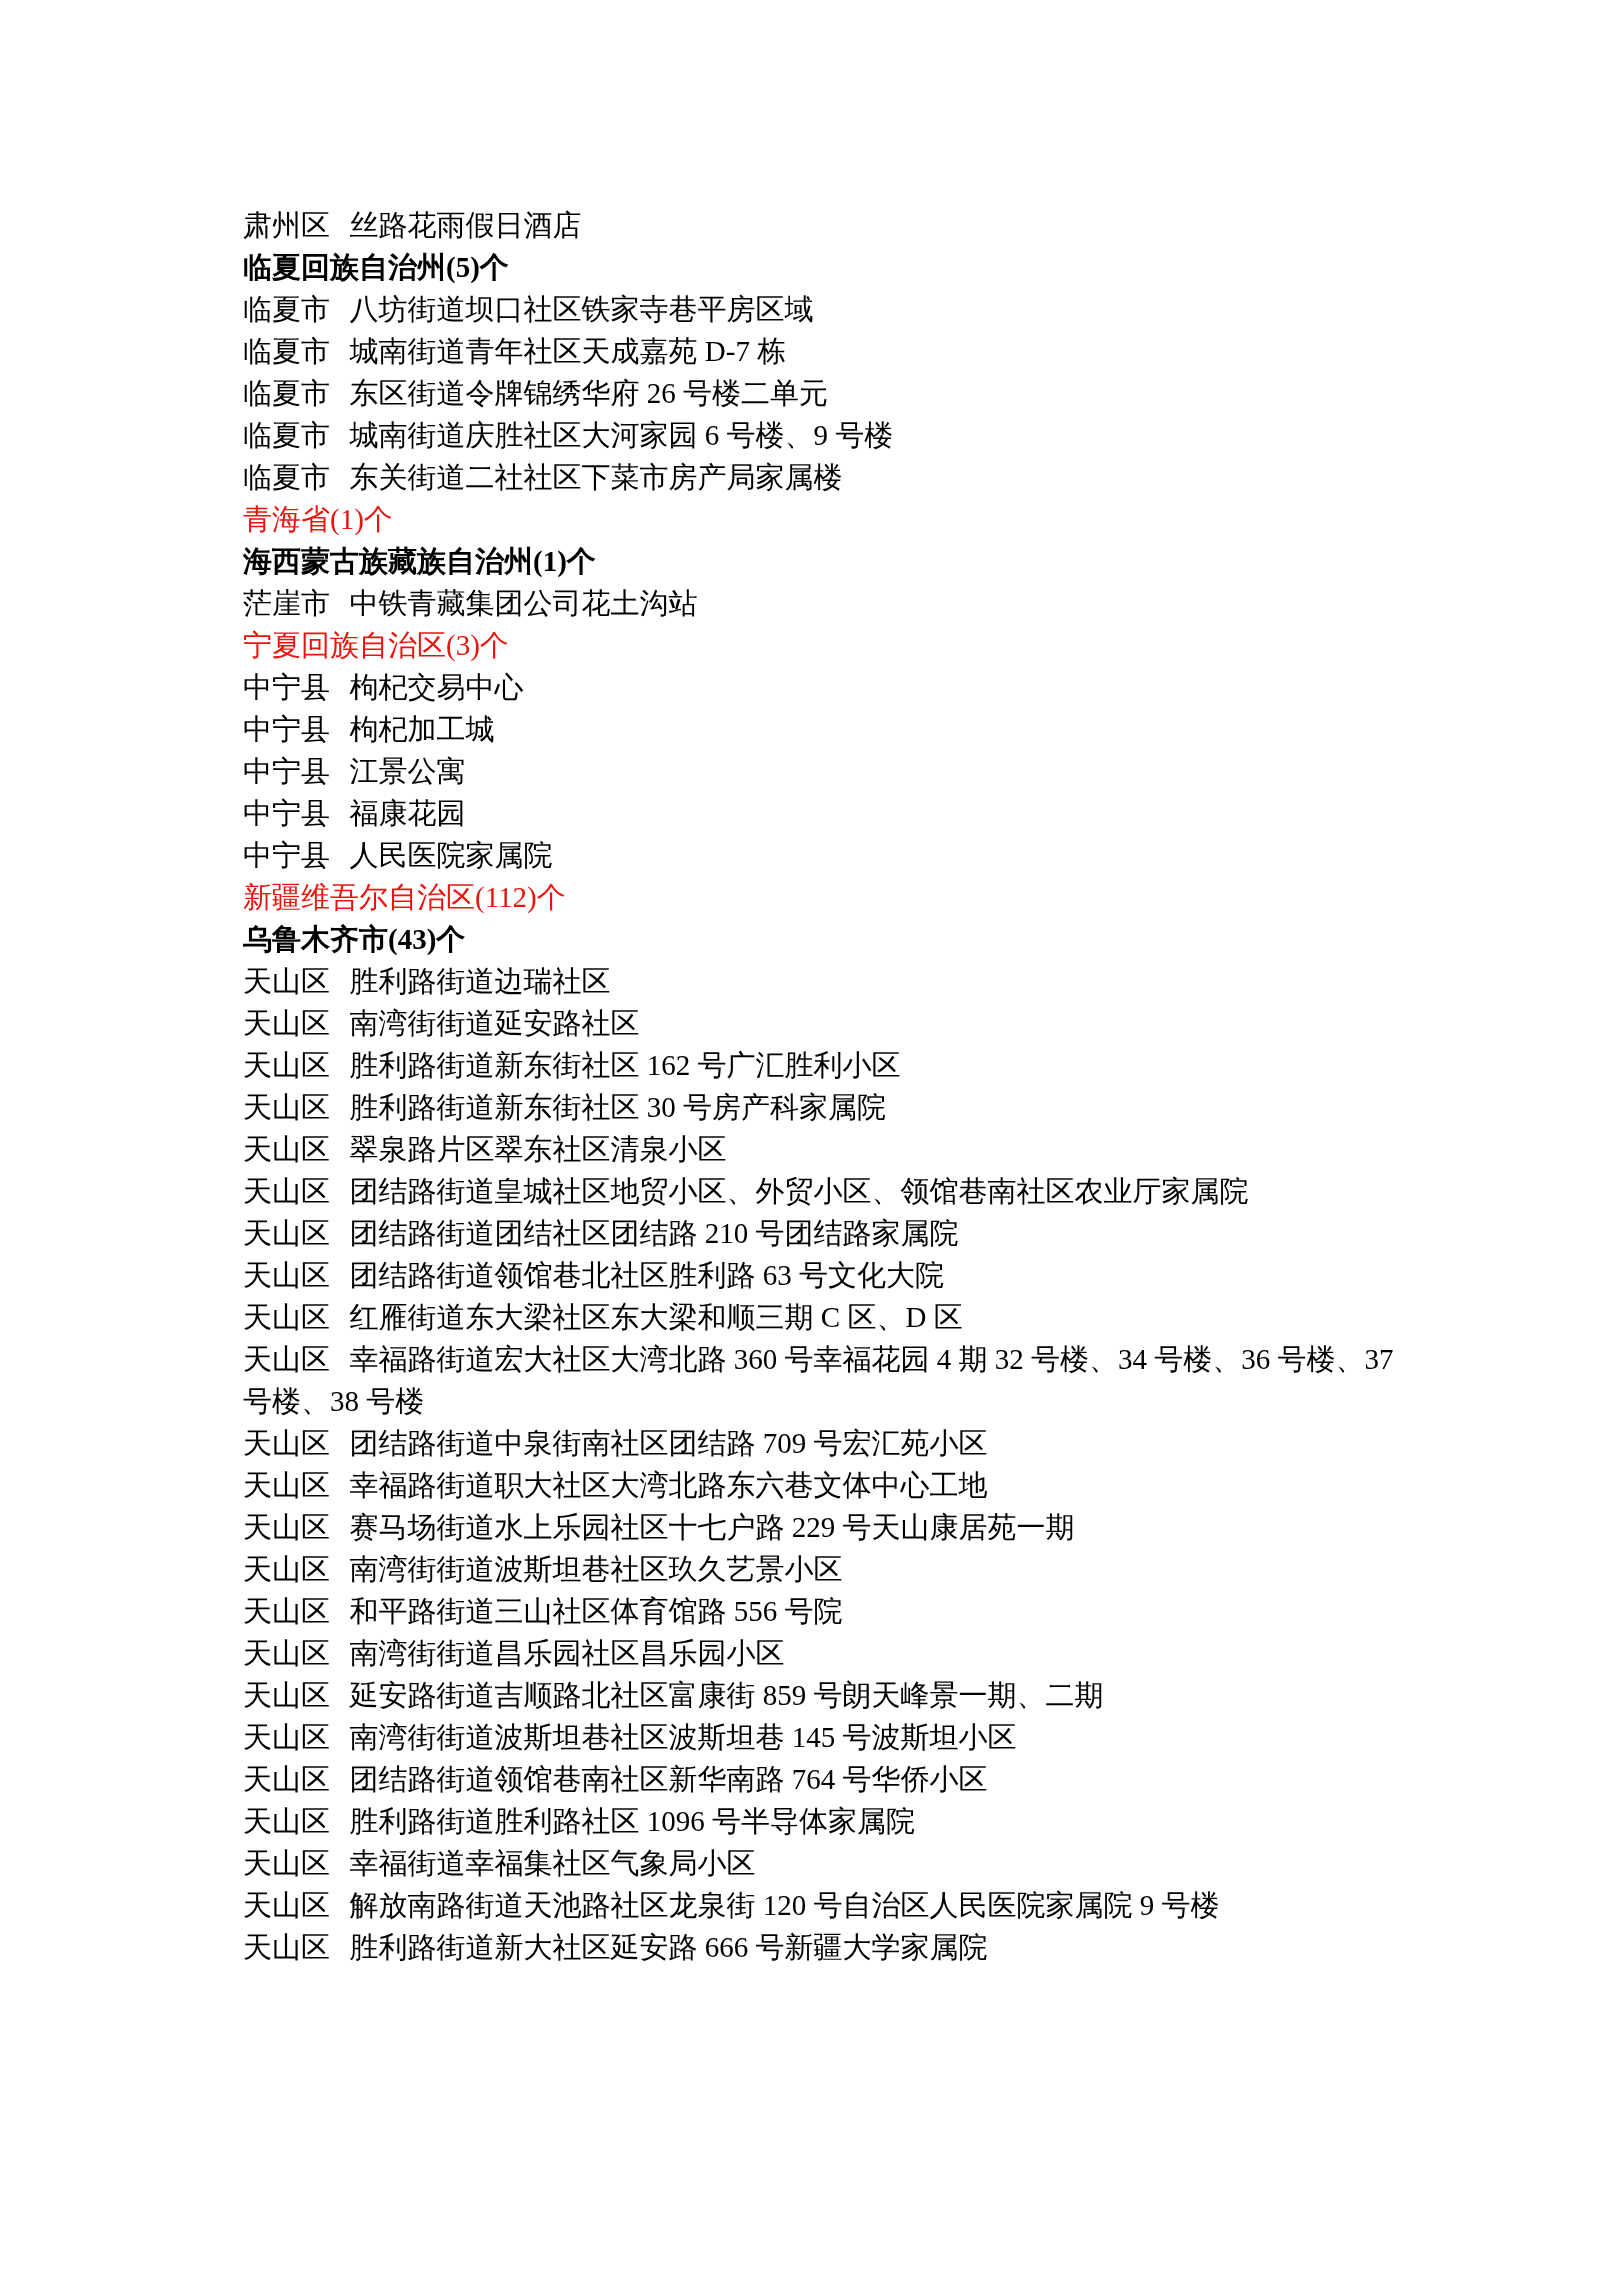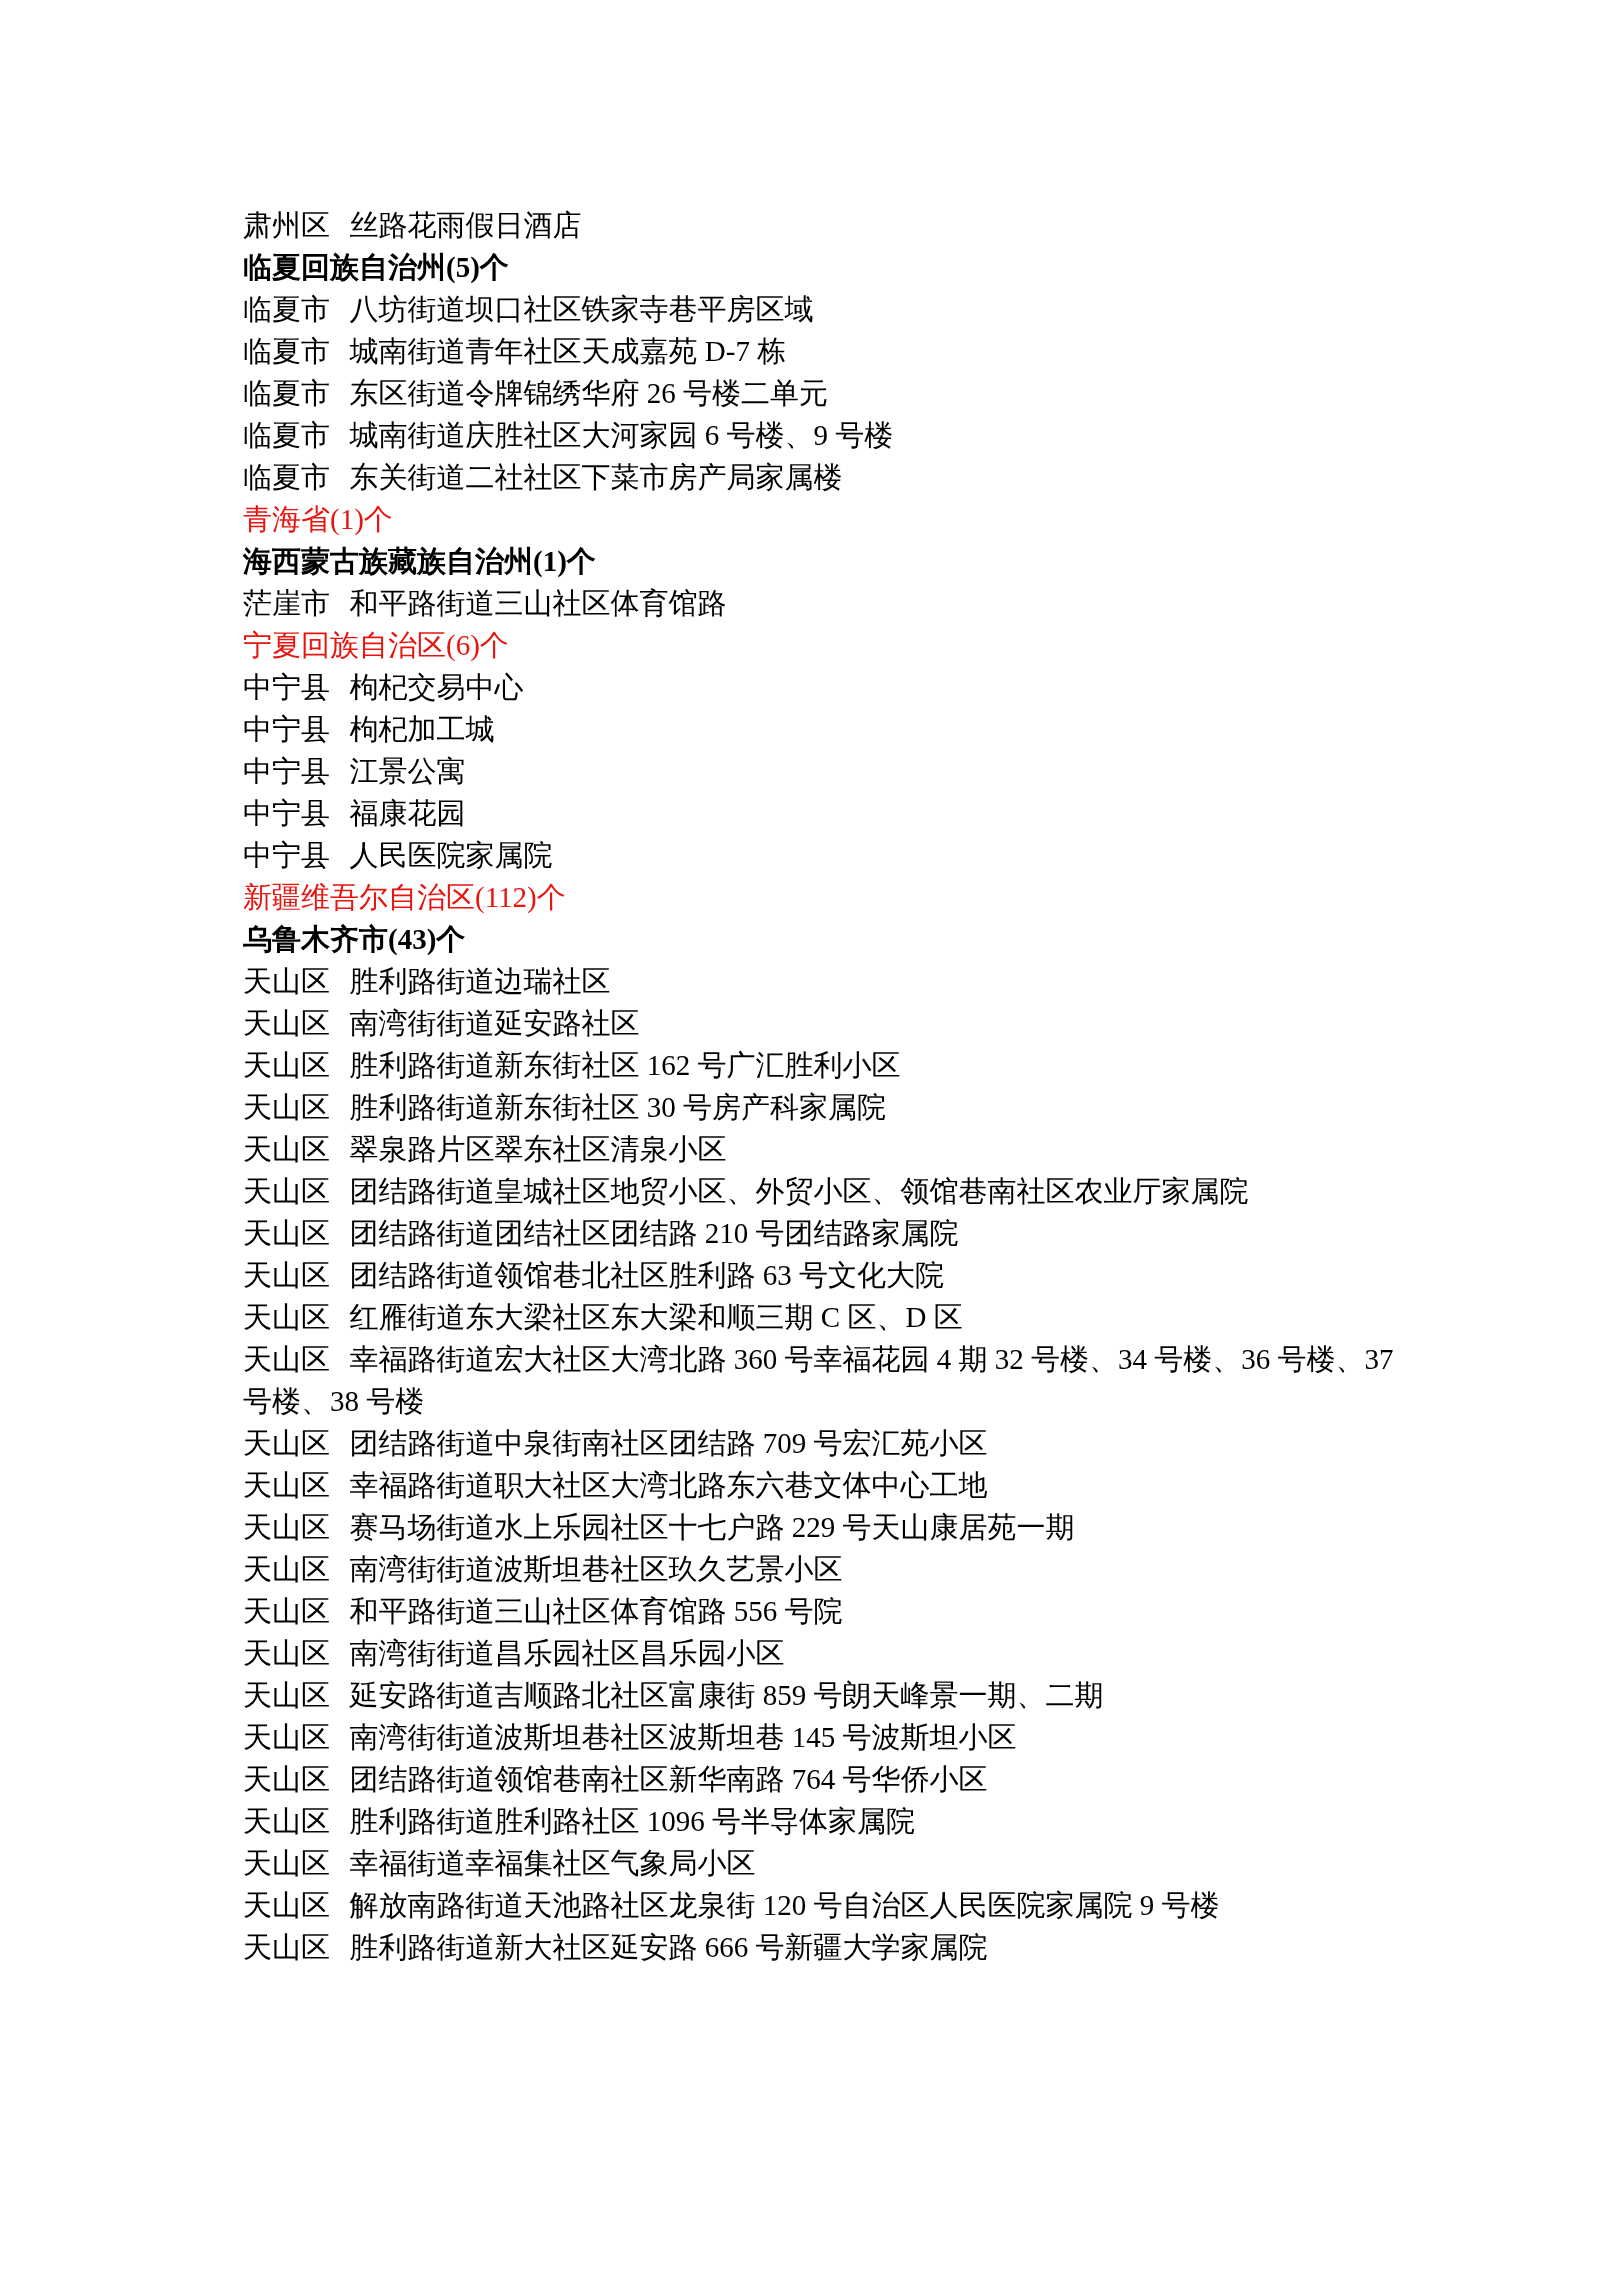--- a/index.html
+++ b/index.html
@@ -82,24 +82,24 @@
       <div class="row entry">
     <span class="district">临夏市</span><span class="detail">东关街道二社社区下菜市房产局家属楼</span>
   </div>
       <div class="row province-heading">
     <span class="detail">青海省(1)个</span>
   </div>
       <div class="row city-heading">
     <span class="detail">海西蒙古族藏族自治州(1)个</span>
   </div>
       <div class="row entry">
-    <span class="district">茫崖市</span><span class="detail">和平路街道三山社区体育馆路</span>
+    <span class="district">茫崖市</span><span class="detail">中铁青藏集团公司花土沟站</span>
   </div>
       <div class="row province-heading">
-    <span class="detail">宁夏回族自治区(6)个</span>
+    <span class="detail">宁夏回族自治区(3)个</span>
   </div>
       <div class="row entry">
     <span class="district">中宁县</span><span class="detail">枸杞交易中心</span>
   </div>
       <div class="row entry">
     <span class="district">中宁县</span><span class="detail">枸杞加工城</span>
   </div>
       <div class="row entry">
     <span class="district">中宁县</span><span class="detail">江景公寓</span>
   </div>

